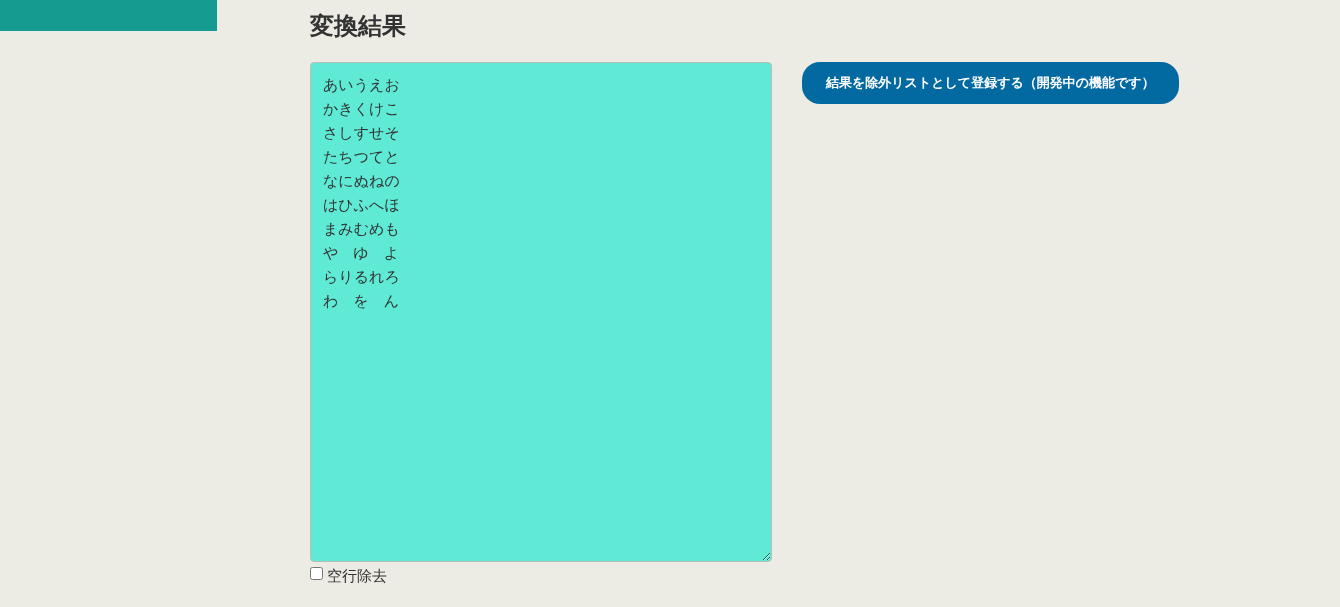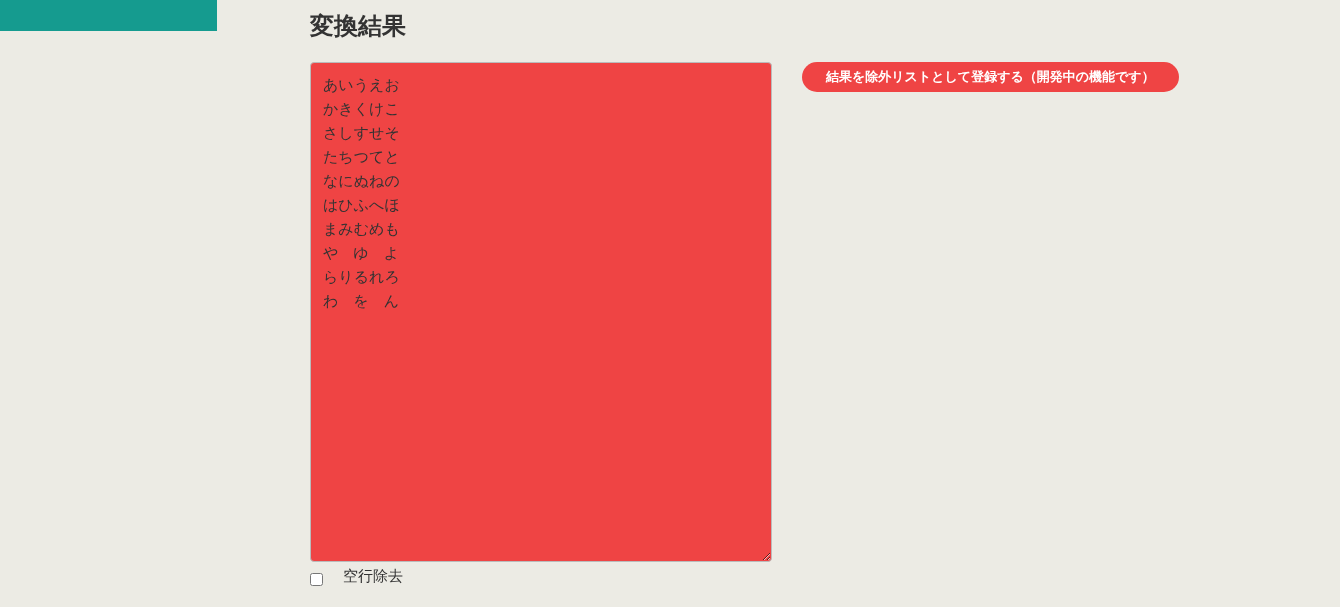--- a/index.html
+++ b/index.html
@@ -43,46 +43,46 @@
     }
     .left-col {
       display: flex;
       flex-direction: column;
     }
     .result-textarea {
       width: 462px;
       height: 500px;
       border: 1px solid #bbb;
       border-radius: 4px;
-      background: #ef4444;
+      background: #5eead4;
       padding: 10px 12px;
       font-size: 15px;
       font-family: "Hiragino Kaku Gothic ProN", "Meiryo", sans-serif;
       line-height: 1.6;
       color: #333;
       resize: both;
     }
     .checkbox-row {
       margin-top: 5px;
       display: flex;
-      align-items: flex-end;
-      gap: 20px;
+      align-items: flex-start;
+      gap: 4px;
       font-size: 15px;
       color: #333;
     }
     .checkbox-row input[type="checkbox"] {
       width: 13px;
       height: 13px;
     }
     .register-button {
-      background-color: #ef4444;
+      background-color: #0369a1;
       color: #fff;
       border: none;
       border-radius: 18px;
-      padding: 6px 24px;
+      padding: 12px 24px;
       font-size: 13px;
       font-weight: bold;
       cursor: pointer;
       font-family: inherit;
       white-space: nowrap;
     }
   </style>
 </head>
 <body>
 

